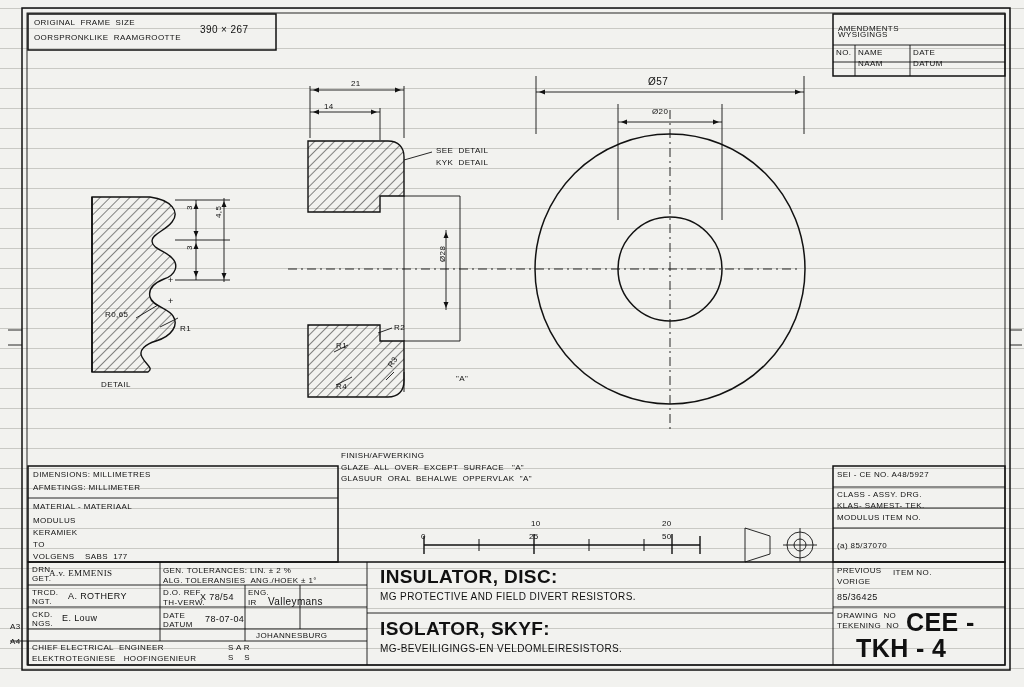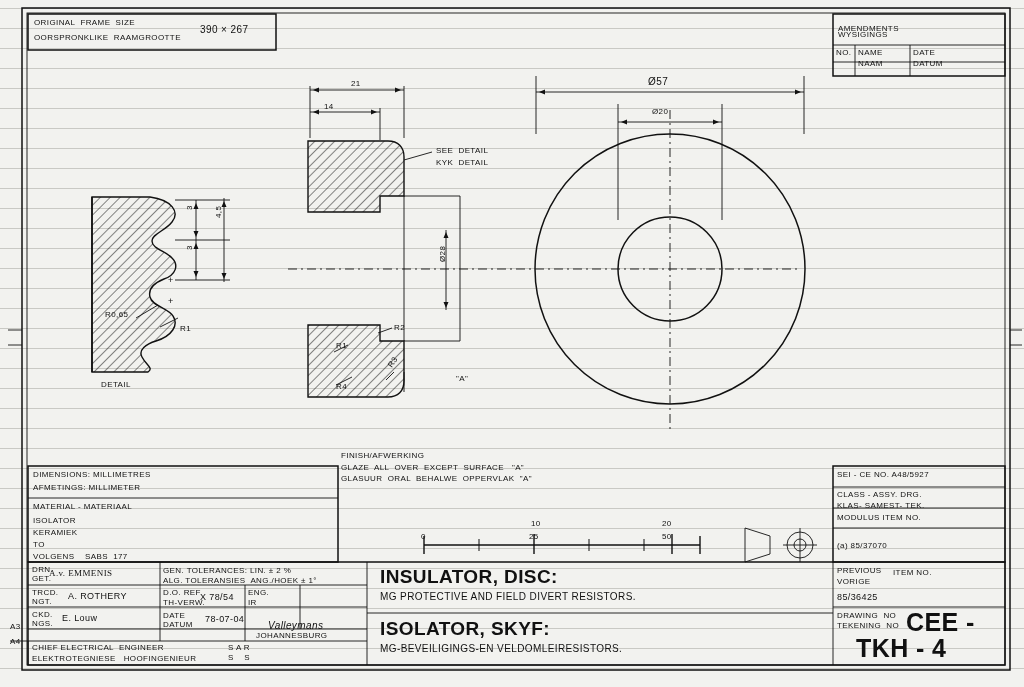--- a/index.html
+++ b/index.html
@@ -242,21 +242,21 @@
 
   <div class="txt tick" style="left:421px;top:532px;">0</div>
   <div class="txt tick" style="left:531px;top:519px;">10</div>
   <div class="txt tick" style="left:529px;top:532px;">25</div>
   <div class="txt tick" style="left:662px;top:519px;">20</div>
   <div class="txt tick" style="left:662px;top:532px;">50</div>
 
   <div class="txt lbl" style="left:33px;top:470px;">DIMENSIONS: MILLIMETRES</div>
   <div class="txt lbl" style="left:33px;top:483px;">AFMETINGS: MILLIMETER</div>
   <div class="txt lbl" style="left:33px;top:502px;">MATERIAL - MATERIAAL</div>
-  <div class="txt lbl" style="left:33px;top:516px;">ISOLATOR</div>
+  <div class="txt lbl" style="left:33px;top:516px;">MODULUS</div>
   <div class="txt lbl" style="left:33px;top:528px;">KERAMIEK</div>
   <div class="txt lbl" style="left:33px;top:540px;">TO</div>
   <div class="txt lbl" style="left:33px;top:552px;">VOLGENS    SABS  177</div>
 
   <div class="txt lbl" style="left:837px;top:470px;">SEI - CE NO. A48/5927</div>
   <div class="txt lbl" style="left:837px;top:490px;">CLASS - ASSY. DRG.</div>
   <div class="txt lbl" style="left:837px;top:501px;">KLAS- SAMEST- TEK.</div>
   <div class="txt lbl" style="left:837px;top:513px;">MODULUS ITEM NO.</div>
   <div class="txt lbl" style="left:837px;top:541px;">(a) 85/37070</div>
 
@@ -273,21 +273,21 @@
   <div class="txt lbl" style="left:163px;top:566px;">GEN. TOLERANCES: LIN. ± 2 %</div>
   <div class="txt lbl" style="left:163px;top:576px;">ALG. TOLERANSIES  ANG./HOEK ± 1°</div>
   <div class="txt lbl" style="left:163px;top:588px;">D.O. REF</div>
   <div class="txt lbl" style="left:163px;top:598px;">TH-VERW.</div>
   <div class="txt lbl9" style="left:200px;top:592px;">X 78/54</div>
   <div class="txt lbl" style="left:163px;top:611px;">DATE</div>
   <div class="txt lbl" style="left:163px;top:620px;">DATUM</div>
   <div class="txt lbl9" style="left:205px;top:614px;">78-07-04</div>
   <div class="txt lbl" style="left:248px;top:588px;">ENG.</div>
   <div class="txt lbl" style="left:248px;top:598px;">IR</div>
-  <div class="txt lbl10" style="left:268px;top:596px;font-style:italic;margin-top:24px;">Valleymans</div>
+  <div class="txt lbl10" style="left:268px;top:596px;">Valleymans</div>
   <div class="txt lbl" style="left:256px;top:631px;">JOHANNESBURG</div>
   <div class="txt lbl" style="left:32px;top:643px;">CHIEF ELECTRICAL  ENGINEER</div>
   <div class="txt lbl" style="left:32px;top:654px;">ELEKTROTEGNIESE   HOOFINGENIEUR</div>
   <div class="txt lbl" style="left:228px;top:643px;">S A R</div>
   <div class="txt lbl" style="left:228px;top:653px;text-align:right;">S    S</div>
 
   <div class="txt lbl10" style="left:380px;top:591px;">MG PROTECTIVE AND FIELD DIVERT RESISTORS.</div>
   <div class="txt big" style="left:380px;top:566px;">INSULATOR, DISC:</div>
   <div class="txt big" style="left:380px;top:618px;">ISOLATOR, SKYF:</div>
   <div class="txt lbl10" style="left:380px;top:643px;">MG-BEVEILIGINGS-EN VELDOMLEIRESISTORS.</div>

